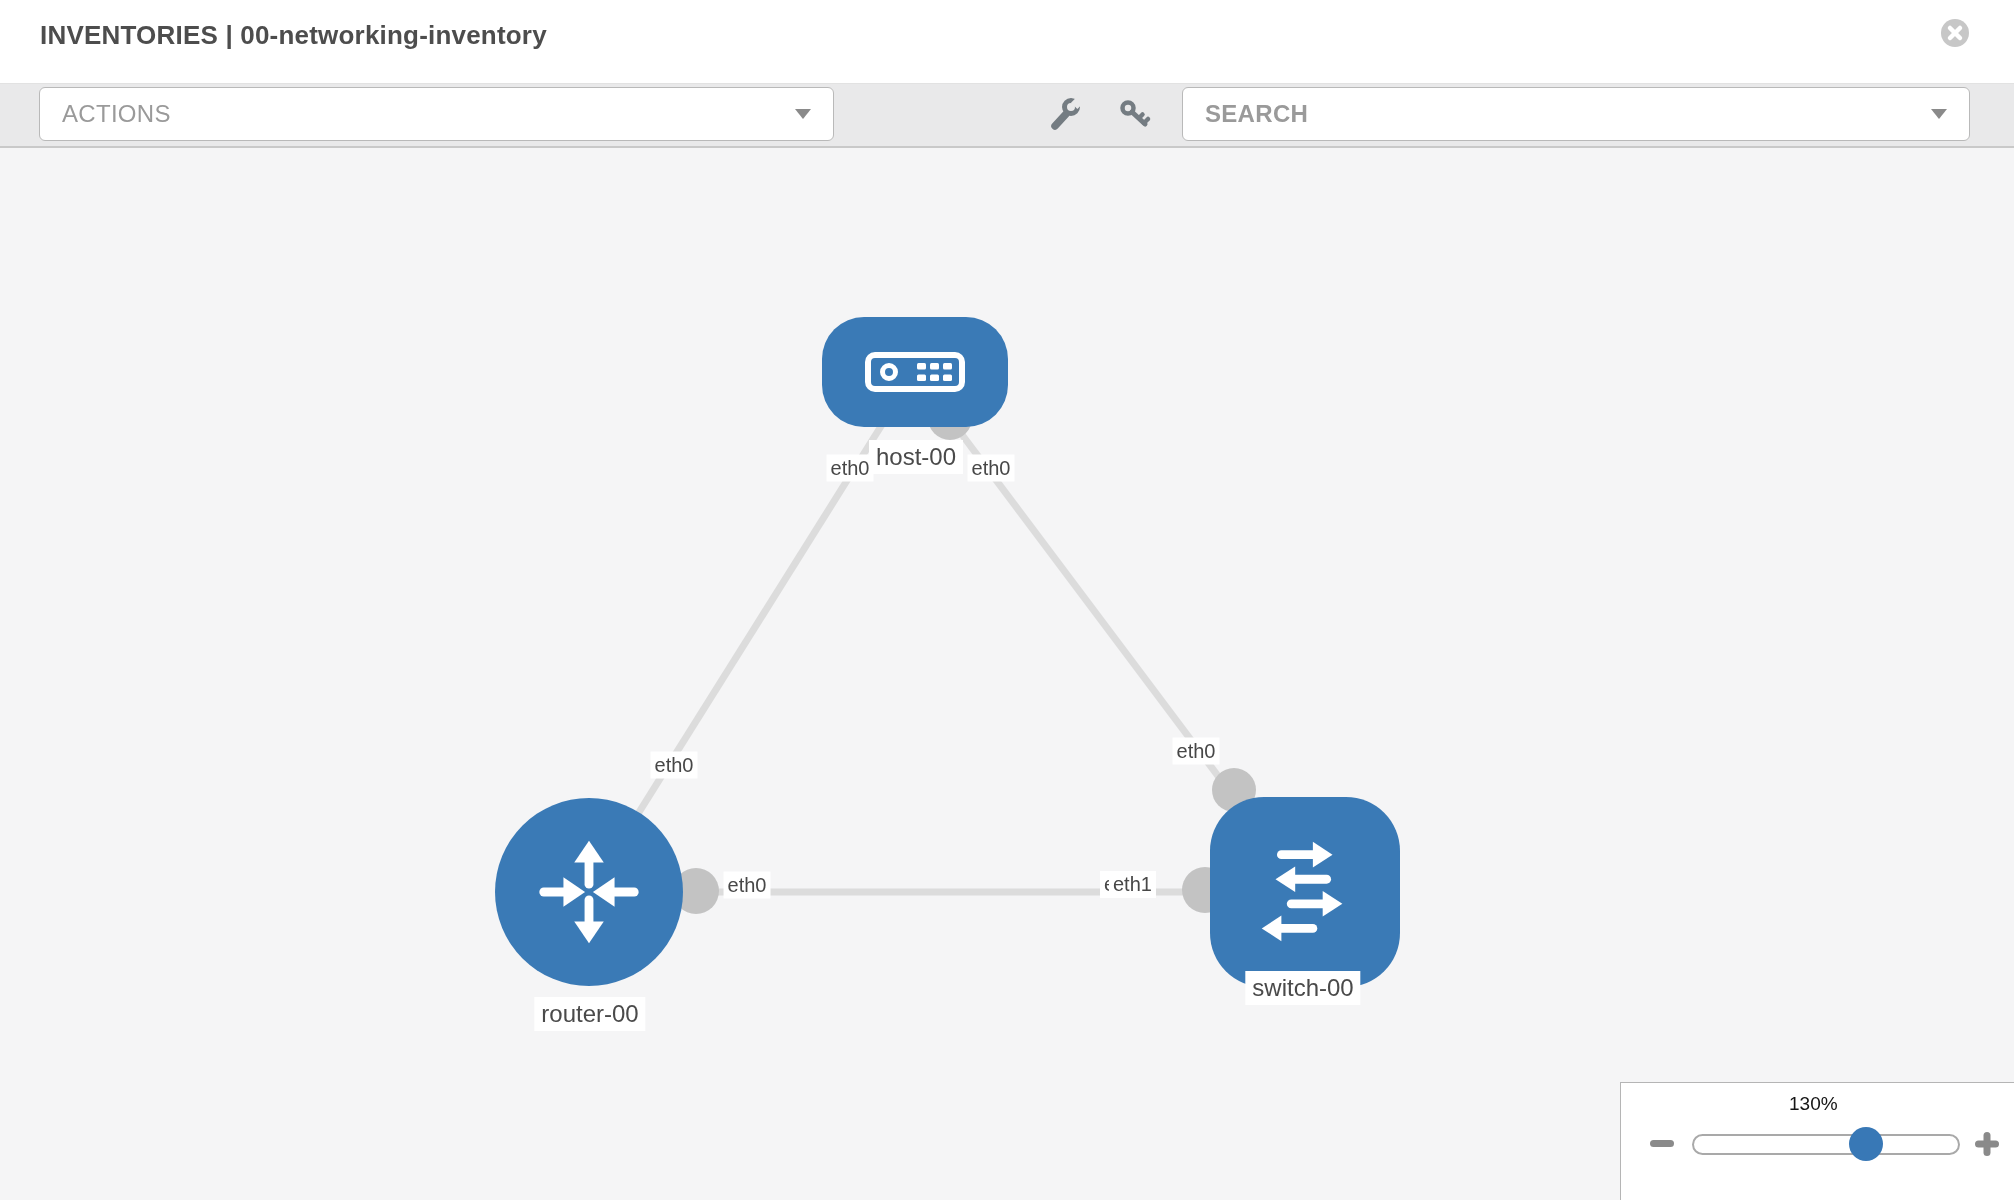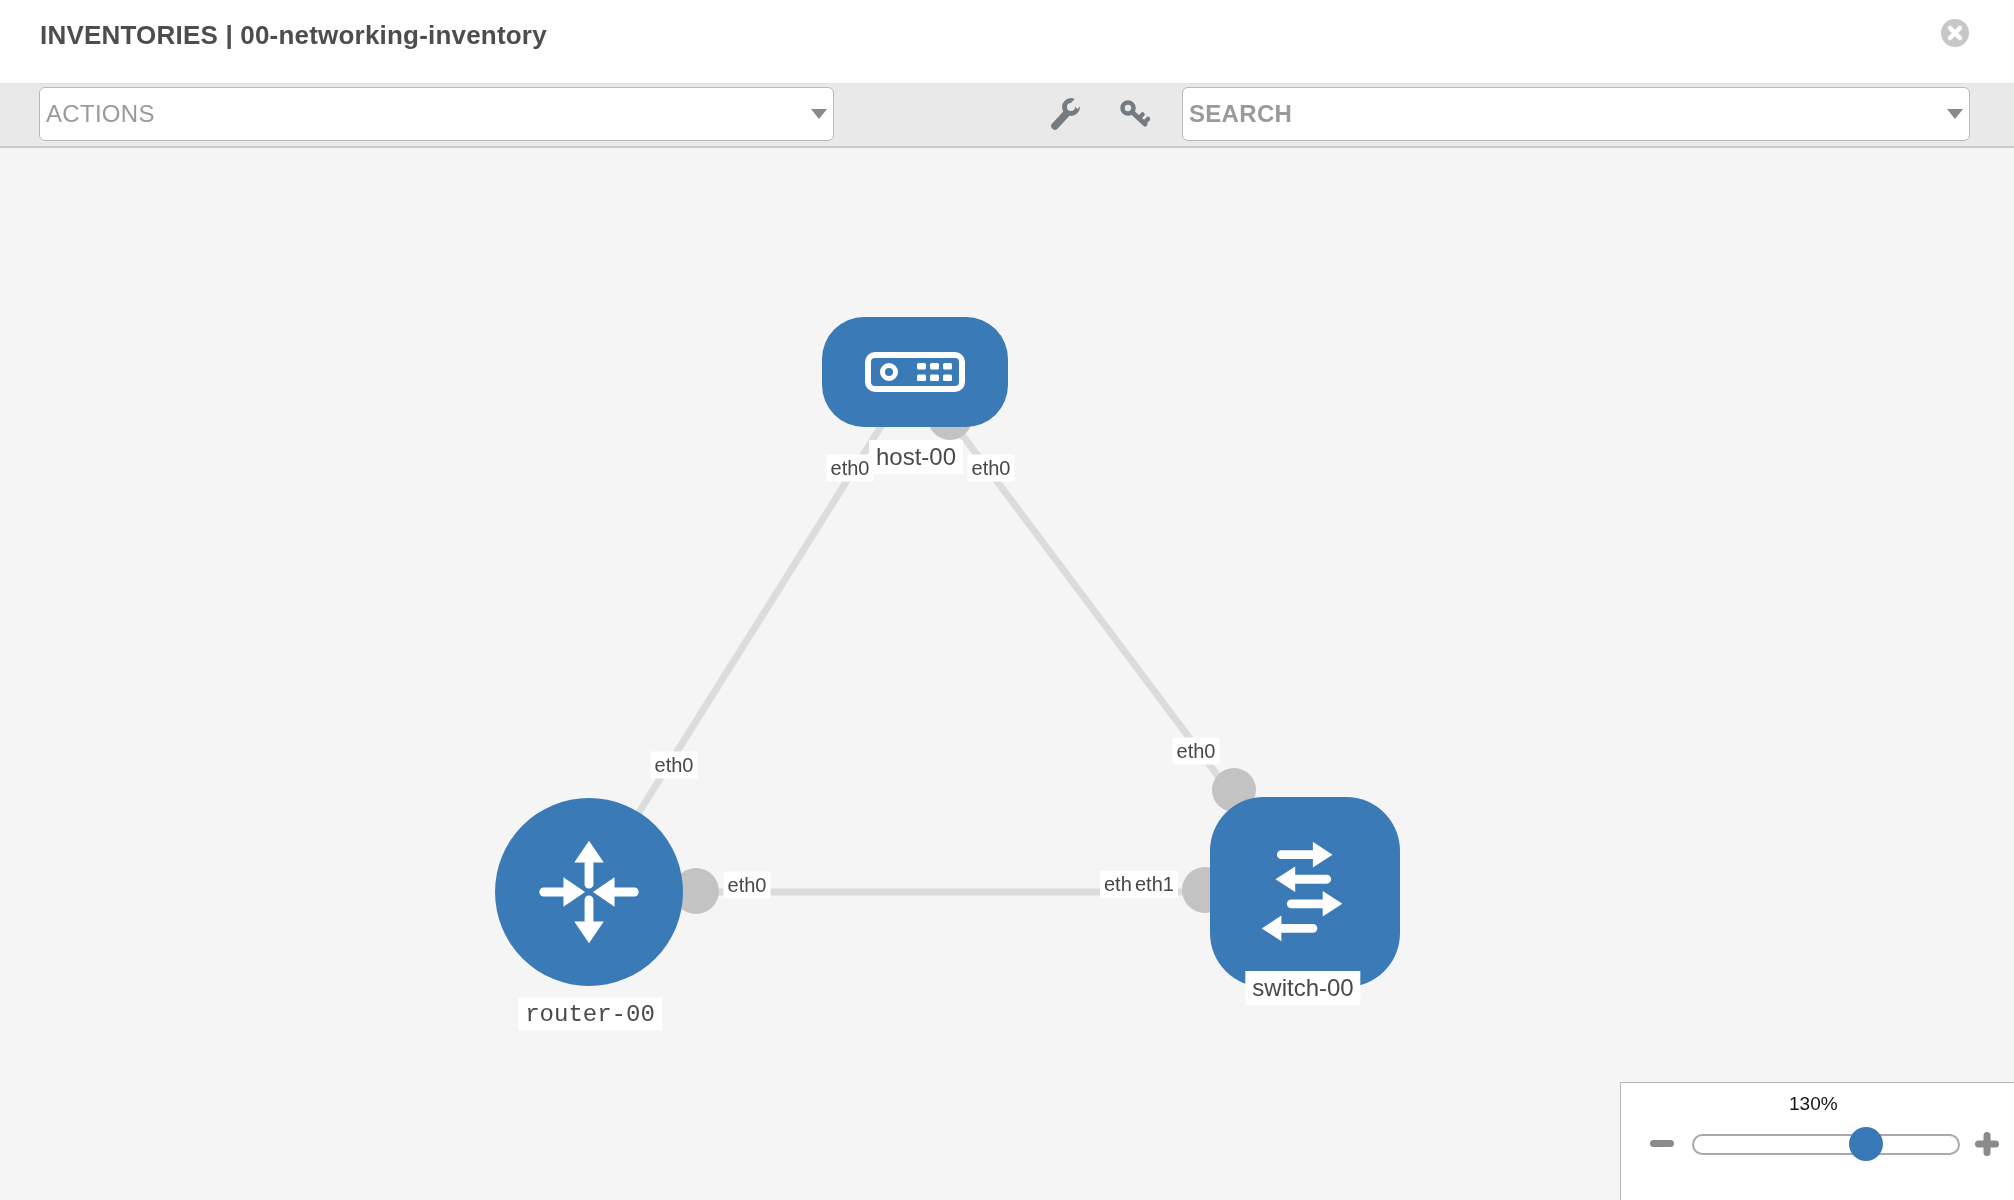--- a/index.html
+++ b/index.html
@@ -12,21 +12,21 @@
   .hdr h1{margin:0;position:absolute;left:40px;top:20px;font-size:26px;font-weight:700;
        color:#4d4d4d;letter-spacing:.2px;}
   .close-btn{position:absolute;left:1941px;top:19px;width:28px;height:28px;border:none;
        background:transparent;padding:0;cursor:pointer;}
 
   
   .tbar{position:absolute;left:0;top:84px;width:2014px;height:62px;background:#e9e9ea;
        border-bottom:2px solid #c9c9c9;box-sizing:content-box;}
   .select{position:absolute;top:3px;height:54px;background:#ffffff;border:1px solid #b9b9b9;
        border-radius:6px;box-sizing:border-box;display:flex;align-items:center;
-       justify-content:space-between;padding:0 6px;cursor:pointer;}
+       justify-content:space-between;padding:0 22px;cursor:pointer;}
   .select .lbl{font-size:24px;color:#9a9a9a;letter-spacing:.3px;}
   .caret{width:0;height:0;border-left:8px solid transparent;border-right:8px solid transparent;
        border-top:10px solid #8a8a8a;}
   .sel-actions{left:39px;width:795px;}
   .sel-search{left:1182px;width:788px;font-weight:bold;}
   .tool-btn{position:absolute;top:13px;width:36px;height:36px;border:none;background:transparent;
        padding:0;cursor:pointer;}
   .tb-wrench{left:1048px;}
   .tb-key{left:1117px;}
 
@@ -36,35 +36,35 @@
   .links{position:absolute;left:0;top:0;}
   .node{position:absolute;background:#3a7ab6;display:flex;align-items:center;justify-content:center;
        cursor:pointer;}
   .node-host{left:822px;top:169px;width:186px;height:110px;border-radius:42px;}
   .node-router{left:495px;top:650px;width:188px;height:188px;border-radius:50%;}
   .node-switch{left:1210px;top:649px;width:190px;height:190px;border-radius:54px;}
 
   .nlabel{position:absolute;transform:translate(-50%,-50%);background:#ffffff;color:#4a4a4a;
        font-size:24px;padding:3px 7px;white-space:nowrap;z-index:6;}
   .nl-host{left:916px;top:309px;}
-  .nl-router{left:590px;top:866px;font-family:Liberation Mono, monospace;}
+  .nl-router{left:590px;top:866px;}
   .nl-switch{left:1303px;top:840px;}
 
   .ilabel{position:absolute;transform:translate(-50%,-50%);background:#ffffff;color:#474747;
        font-size:20px;padding:2px 4px;white-space:nowrap;z-index:5;}
   .il-host-left{left:850px;top:320px;}
   .il-host-right{left:991px;top:320px;}
   .il-router-top{left:674px;top:617px;}
   .il-switch-top{left:1196px;top:603px;}
   .il-router-right{left:747px;top:737px;}
   .il-overlap{position:absolute;left:1100px;top:723px;width:74px;height:28px;z-index:5;}
   .il-overlap span{position:absolute;top:0;background:#ffffff;color:#474747;font-size:20px;
        padding:2px 4px;white-space:nowrap;}
   .il-under{left:0;z-index:1;}
-  .il-over{left:31px;z-index:2;}
+  .il-over{left:9px;z-index:2;}
 
   
   .zoom-panel{position:absolute;left:1620px;top:1082px;width:400px;height:125px;background:#ffffff;
        border:1px solid #b5b5b5;box-sizing:border-box;}
   .zoom-value{position:absolute;left:168px;top:10px;font-size:19px;color:#151515;}
   .zoom-minus{position:absolute;left:26px;top:46px;width:32px;height:28px;border:none;
        background:transparent;cursor:pointer;padding:0;}
   .zoom-minus .bar{position:absolute;left:3px;top:11px;width:24px;height:7px;border-radius:3.5px;
        background:#8a8a8a;}
   .zoom-track{position:absolute;left:71px;top:51px;width:268px;height:21px;border:2px solid #a9a9a9;

